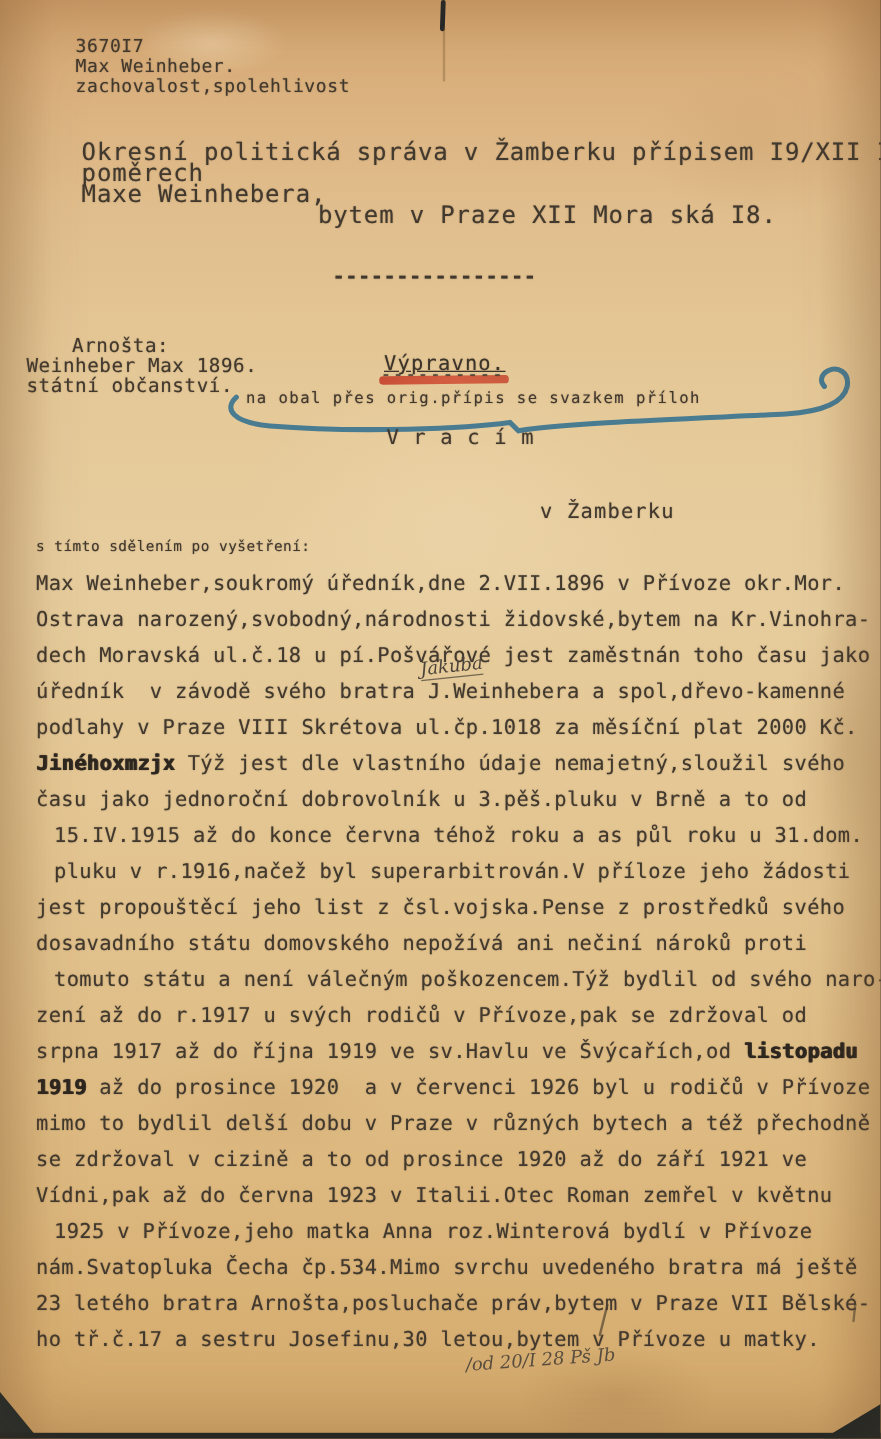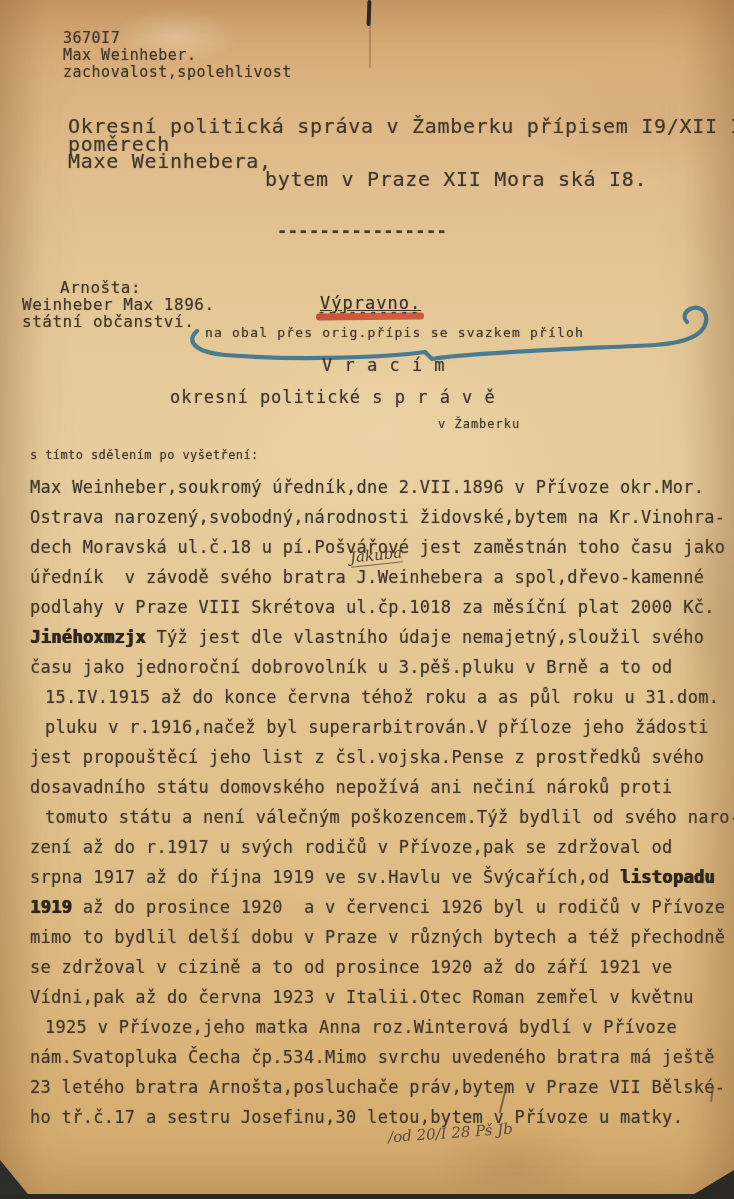--- a/index.html
+++ b/index.html
@@ -29,21 +29,21 @@
   .subject-block{left:22px;top:279px;font-size:16px;line-height:17.2px;letter-spacing:.5px;}
   .subject-block > div:nth-child(1){margin-left:38px;}
   .stamp{left:320px;top:293px;font-size:17px;letter-spacing:1px;color:#3c342a;text-decoration:underline;}
   .stamp-strike-red{position:absolute;left:316px;top:313px;width:108px;height:7px;
     background:linear-gradient(90deg, rgba(196,62,40,.88), rgba(210,86,58,.92) 60%, rgba(196,62,40,.8));
     border-radius:3px;transform:rotate(-.6deg);}
   .stamp-strike-dashes{left:317px;top:303px;font-size:15px;letter-spacing:1.3px;color:#493f33;}
   .routing{left:205px;top:325px;font-size:13px;letter-spacing:1.2px;}
   .vracim{left:322px;top:355px;font-size:17px;letter-spacing:1px;}
   .addressee{left:170px;top:387px;font-size:17px;letter-spacing:1px;}
-  .place{left:438px;top:417px;font-size:12px;letter-spacing:1px;}
+  .place{left:450px;top:417px;font-size:17px;letter-spacing:1px;}
   .note{left:30px;top:448px;font-size:12px;letter-spacing:.4px;}
   .body-text{left:30px;top:472px;font-size:17px;line-height:30px;letter-spacing:.3px;}
   .body-text > div.ind{margin-left:15px;}
   .ovr{font-weight:bold;color:#2d261f;text-shadow:1px 0 0 rgba(45,38,31,.9), 0 0 1px rgba(45,38,31,.7);}
   .handwritten{position:absolute;font-family:"DejaVu Serif", serif;font-style:italic;color:#4c443a;}
   .ann-jakuba{left:350px;top:546px;font-size:15px;transform:rotate(-6deg);
     border-bottom:1.4px solid rgba(76,68,58,.75);padding-bottom:0;}
   .ann-date{left:388px;top:1124px;font-size:15px;transform:rotate(-4deg);opacity:.9;}
   .top-mark{position:absolute;left:367px;top:0;width:4px;height:26px;background:#1f2629;transform:rotate(2deg);border-radius:2px;}
   .top-crease{position:absolute;left:369px;top:22px;width:2px;height:46px;background:rgba(90,60,30,.28);border-radius:2px;}
@@ -77,21 +77,20 @@
   <div class="stamp-strike-red"></div>
   <div class="typed stamp-strike-dashes">----------</div>
 
   <div class="typed routing">na obal přes orig.přípis se svazkem příloh</div>
 
   <svg class="blue-curve" width="545" height="78" viewBox="0 0 545 78">
     <path d="M 17 31 C 6 41, 14 52, 45 55 C 120 61, 210 57, 245 52 L 252 59 C 290 52, 420 48, 475 45 C 505 43, 523 36, 526 22 C 528 10, 518 5, 510 9 C 504 12, 503 18, 507 22" fill="none" stroke="#33708f" stroke-width="4.2" stroke-linecap="round" opacity="0.88"></path>
   </svg>
 
   <div class="typed vracim">V r a c í m</div>
-  <div class="typed addressee">okresní politické s p r á v ě</div>
   <div class="typed place">v Žamberku</div>
   <div class="typed note">s tímto sdělením po vyšetření:</div>
 
   <div class="typed body-text"><div>Max Weinheber,soukromý úředník,dne 2.VII.1896 v Přívoze okr.Mor.</div><div>Ostrava narozený,svobodný,národnosti židovské,bytem na Kr.Vinohra-</div><div>dech Moravská ul.č.18 u pí.Pošvářové jest zaměstnán toho času jako</div><div>úředník  v závodě svého bratra J.Weinhebera a spol,dřevo-kamenné</div><div>podlahy v Praze VIII Skrétova ul.čp.1018 za měsíční plat 2000 Kč.</div><div><span class="ovr">Jinéhoxmzjx</span><span> Týž jest dle vlastního údaje nemajetný,sloužil svého</span></div><div>času jako jednoroční dobrovolník u 3.pěš.pluku v Brně a to od</div><div class="ind"><span>15.IV.1915 až do konce června téhož roku a as půl roku u 31.dom.</span></div><div class="ind"><span>pluku v r.1916,načež byl superarbitrován.V příloze jeho žádosti</span></div><div>jest propouštěcí jeho list z čsl.vojska.Pense z prostředků svého</div><div>dosavadního státu domovského nepožívá ani nečiní nároků proti</div><div class="ind"><span>tomuto státu a není válečným poškozencem.Týž bydlil od svého naro-</span></div><div>zení až do r.1917 u svých rodičů v Přívoze,pak se zdržoval od</div><div><span>srpna 1917 až do října 1919 ve sv.Havlu ve Švýcařích,od </span><span class="ovr">listopadu</span></div><div><span class="ovr">1919</span><span> až do prosince 1920  a v červenci 1926 byl u rodičů v Přívoze</span></div><div>mimo to bydlil delší dobu v Praze v různých bytech a též přechodně</div><div>se zdržoval v cizině a to od prosince 1920 až do září 1921 ve</div><div>Vídni,pak až do června 1923 v Italii.Otec Roman zemřel v květnu</div><div class="ind"><span>1925 v Přívoze,jeho matka Anna roz.Winterová bydlí v Přívoze</span></div><div>nám.Svatopluka Čecha čp.534.Mimo svrchu uvedeného bratra má ještě</div><div>23 letého bratra Arnošta,posluchače práv,bytem v Praze VII Bělské-</div><div>ho tř.č.17 a sestru Josefinu,30 letou,bytem v Přívoze u matky.</div></div>
 
   <div class="handwritten ann-jakuba">Jakuba</div>
   <div class="handwritten ann-date">/od 20/I 28 Pš Jb</div>
 
   <div class="pen-tick-1"></div>
   <div class="pen-tick-2"></div>

